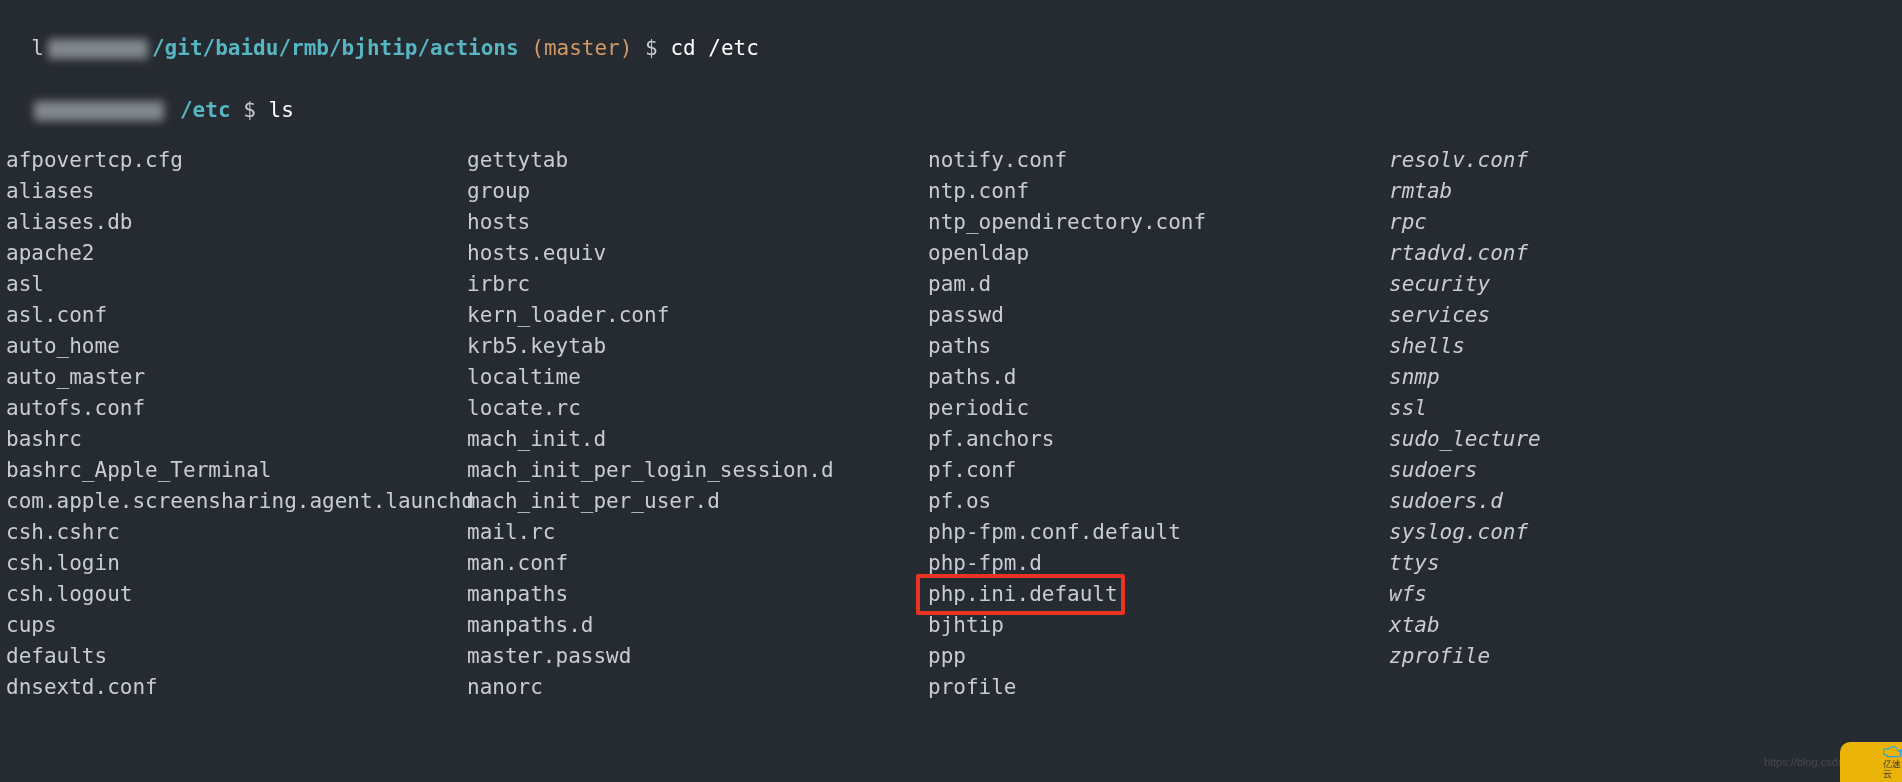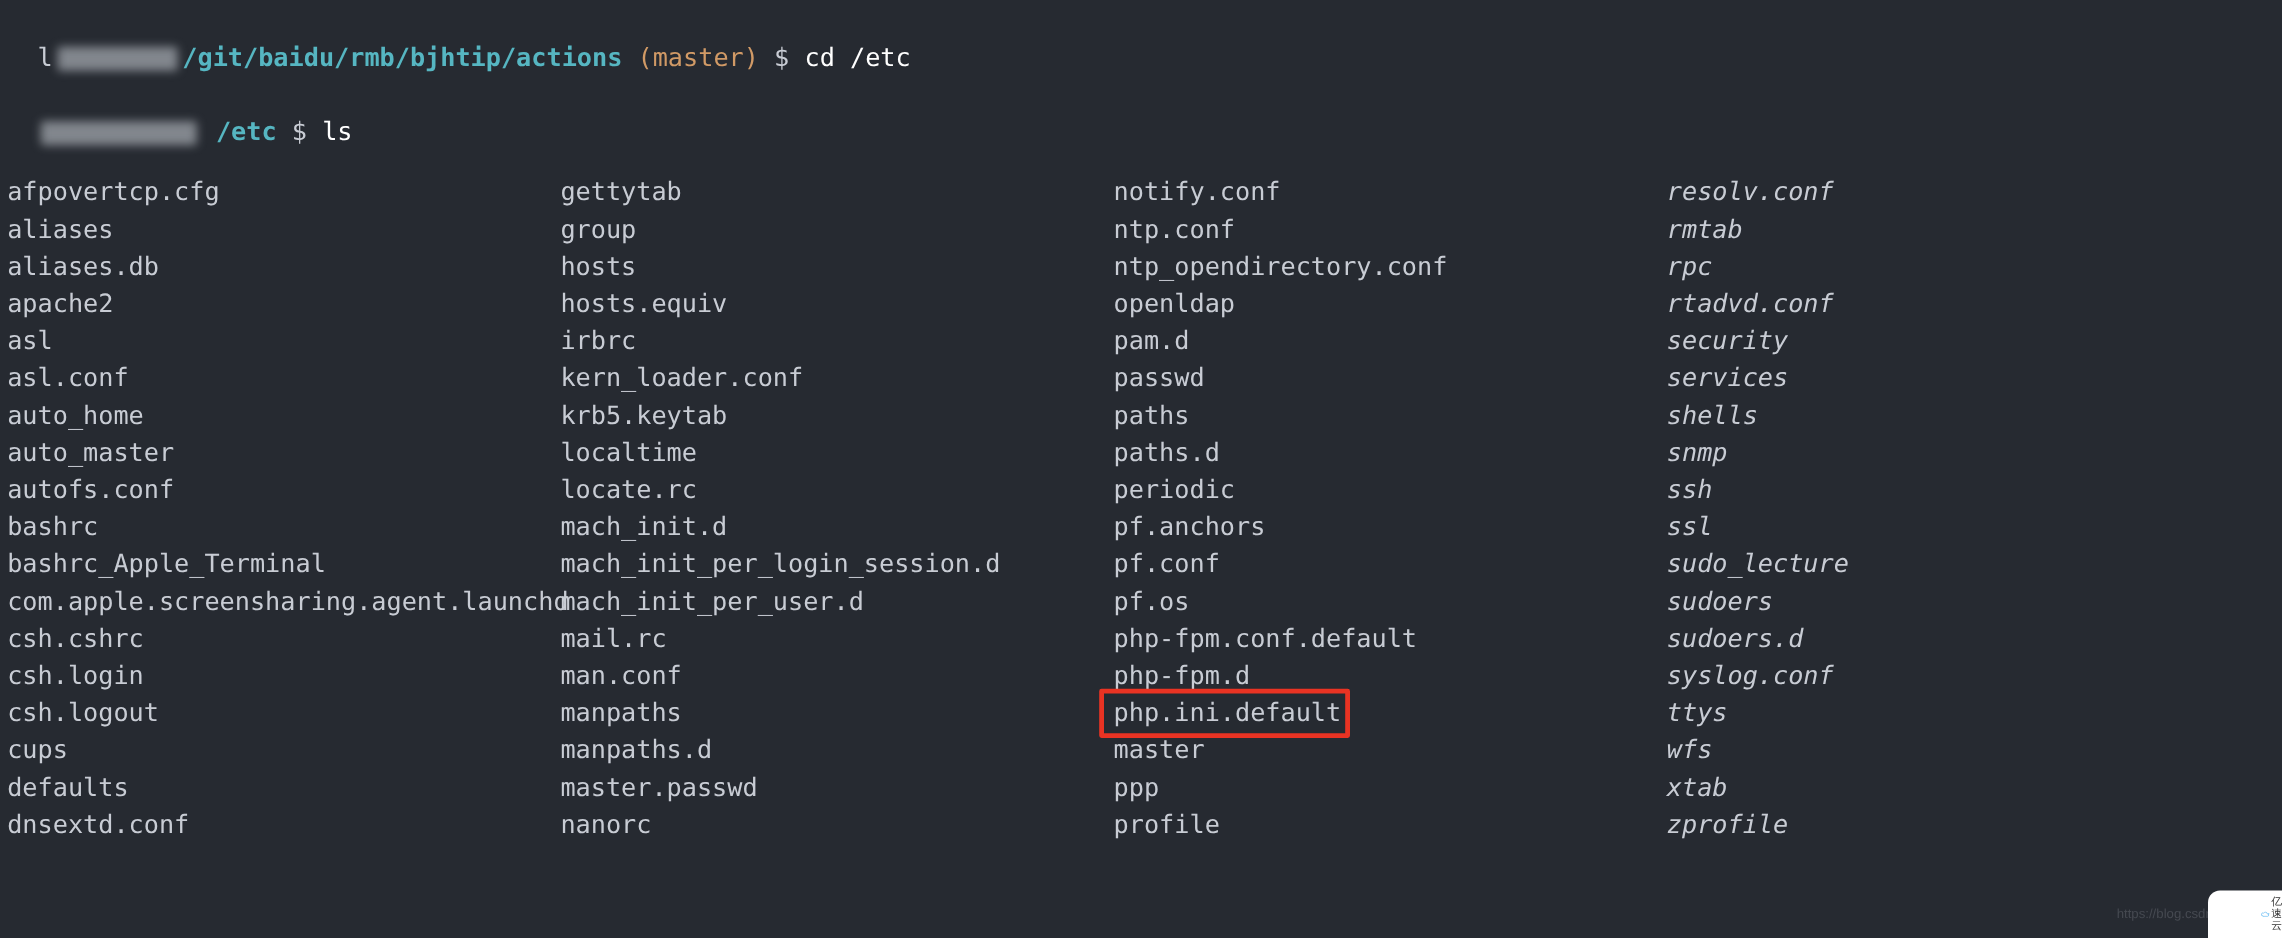--- a/index.html
+++ b/index.html
@@ -47,24 +47,24 @@
       position: absolute;
       left: -12px; top: -5px;
       width: 209px; height: 41px;
       border-radius: 2px;
       pointer-events:none;
     }
     .watermark {
       position:absolute;
       right:0; bottom:0;
       width:62px; height:40px;
-      background:#ffffff;
+      background:#eab308;
       border-top-left-radius:10px;
       display:flex;
-      flex-direction:row;
+      flex-direction:column;
       align-items:center;
       justify-content:center;
       font-size:9px;
       color:#333;
       font-family:"Helvetica Neue",Arial,sans-serif;
       line-height:1.1;
       padding-left:43px;
     }
     .watermark svg { width:28px; height:16px; }
     .watermark-url {
@@ -137,34 +137,33 @@
       <div class="item">passwd</div>
       <div class="item">paths</div>
       <div class="item">paths.d</div>
       <div class="item">periodic</div>
       <div class="item">pf.anchors</div>
       <div class="item">pf.conf</div>
       <div class="item">pf.os</div>
       <div class="item">php-fpm.conf.default</div>
       <div class="item">php-fpm.d</div>
       <div class="item">php.ini.default<div class="hl"></div></div>
-      <div class="item">master</div>
+      <div class="item">bjhtip</div>
       <div class="item">ppp</div>
       <div class="item">profile</div>
     </div>
   <div class="col c4">
       <div class="item">resolv.conf</div>
       <div class="item">rmtab</div>
       <div class="item">rpc</div>
       <div class="item">rtadvd.conf</div>
       <div class="item">security</div>
       <div class="item">services</div>
       <div class="item">shells</div>
       <div class="item">snmp</div>
-      <div class="item">ssh</div>
       <div class="item">ssl</div>
       <div class="item">sudo_lecture</div>
       <div class="item">sudoers</div>
       <div class="item">sudoers.d</div>
       <div class="item">syslog.conf</div>
       <div class="item">ttys</div>
       <div class="item">wfs</div>
       <div class="item">xtab</div>
       <div class="item">zprofile</div>
     </div>

